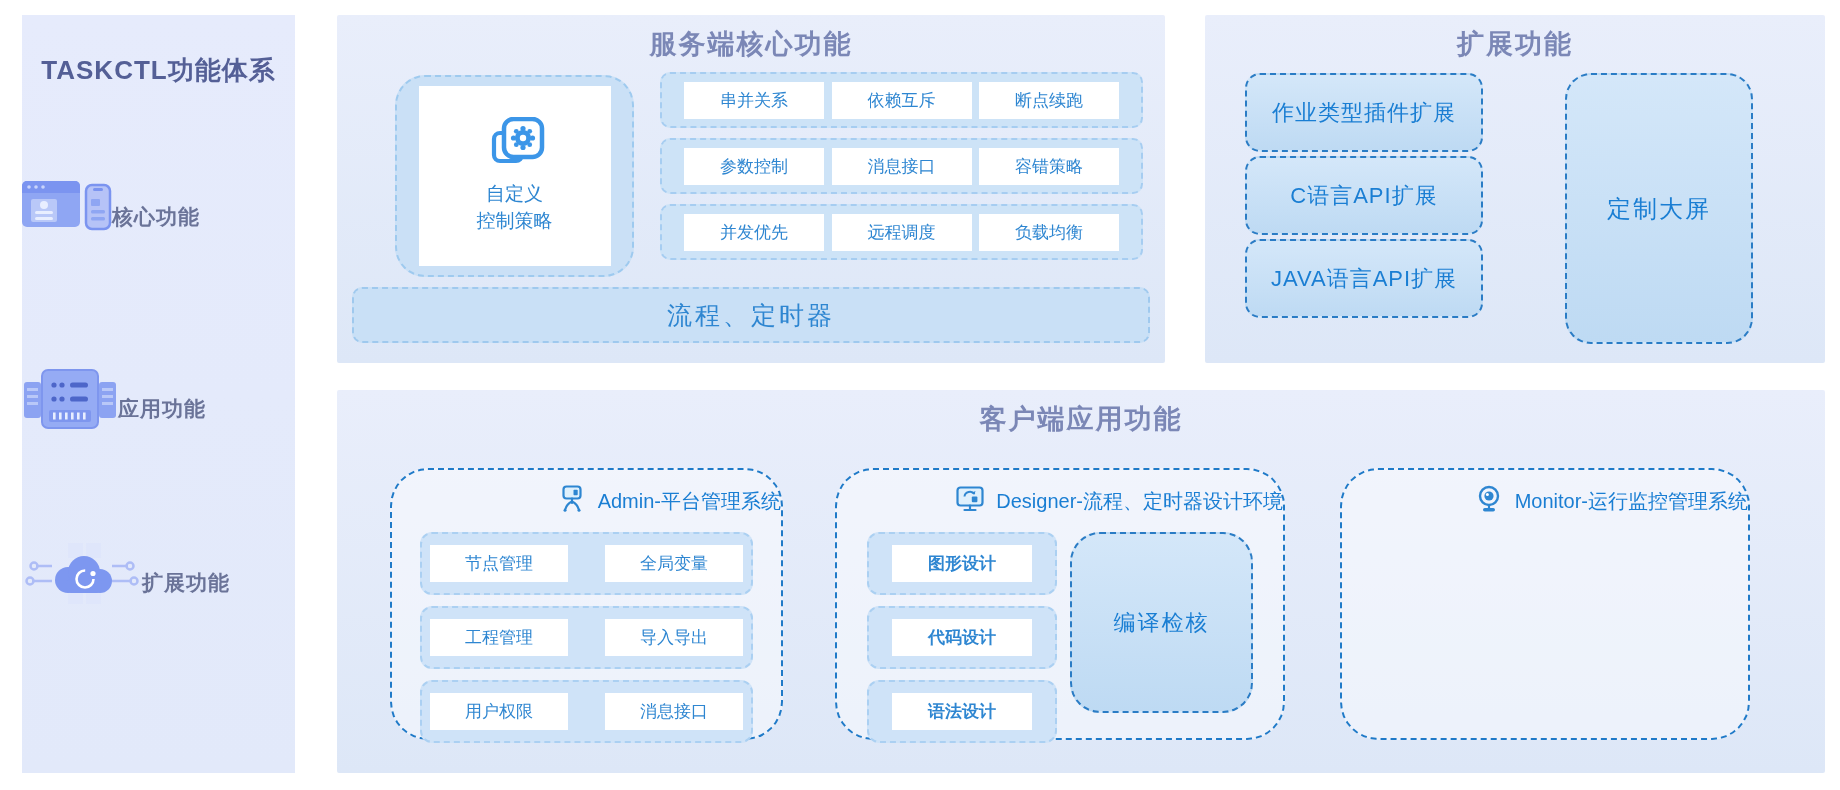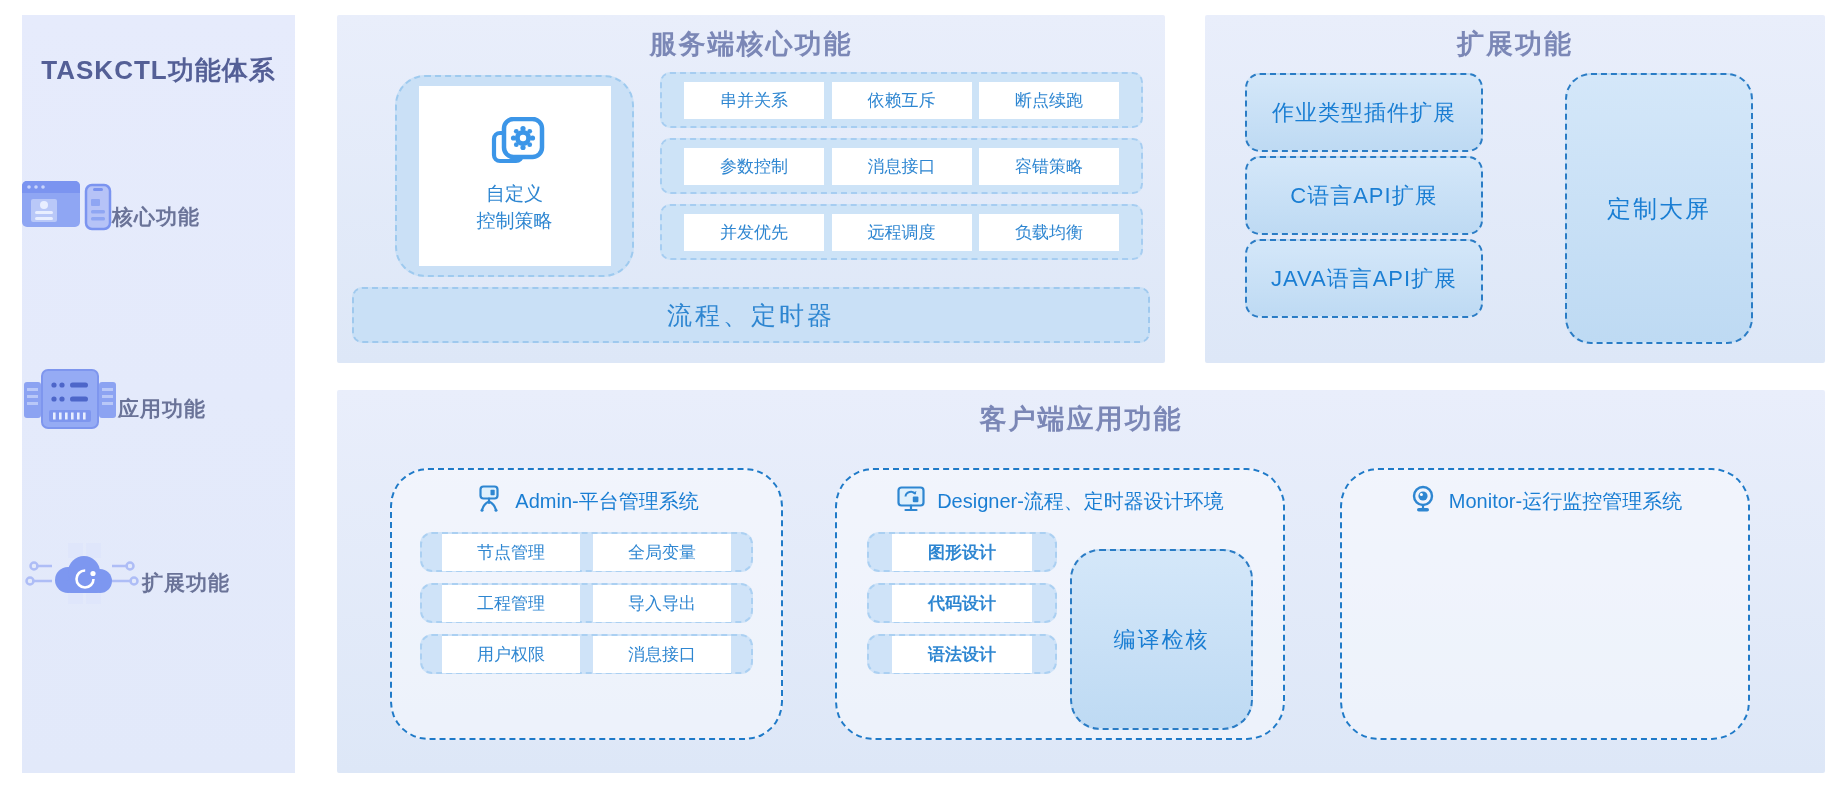--- a/index.html
+++ b/index.html
@@ -47,29 +47,29 @@
   .ext-big{position:absolute;left:360px;top:58px;width:188px;height:271px;border-radius:26px;
     font-size:24px;letter-spacing:2px;}
 
   
   .client-panel{left:337px;top:390px;width:1488px;height:383px;}
   .section{position:absolute;top:78px;height:272px;border:2px dashed #1f7ac8;border-radius:38px;
     background:rgba(255,255,255,0.45);box-sizing:border-box;}
   .sec-admin{left:53px;width:393px;}
   .sec-designer{left:498px;width:450px;}
   .sec-monitor{left:1003px;width:410px;}
-  .section-header{height:62px;display:flex;align-items:center;justify-content:center;gap:11px;
+  .section-header{height:62px;display:flex;align-items:center;justify-content:flex-end;gap:11px;
     color:#1a7ed3;font-size:20px;}
   .sec-rows{margin:0 28px;display:flex;flex-direction:column;gap:11px;}
-  .row-chip2{height:40px;background:#cfe3f8;border:2px dashed #abd0f2;border-radius:12px;
-    display:flex;align-items:center;justify-content:space-between;padding:0 20px;box-sizing:border-box;}
+  .row-chip2{height:63px;background:#cfe3f8;border:2px dashed #abd0f2;border-radius:12px;
+    display:flex;align-items:center;justify-content:space-between;padding:0 8px;box-sizing:border-box;}
   .row-chip2.one{justify-content:center;}
   .designer-body{display:flex;gap:13px;padding:0 30px;align-items:flex-start;}
   .dcol{width:190px;display:flex;flex-direction:column;gap:11px;font-weight:bold;}
-  .big-check{flex:1;height:181px;border-radius:30px;font-size:22px;letter-spacing:2px;margin-top:17px;}
+  .big-check{flex:1;height:181px;border-radius:30px;font-size:22px;letter-spacing:2px;}
   .monitor-body{padding:0 23px;}
   .monitor-bottom{margin-top:10px;display:flex;gap:20px;align-items:flex-start;}
   .mcol{width:184px;display:flex;flex-direction:column;gap:10px;}
   .big-hand{flex:1;height:118px;border-radius:24px;font-size:22px;letter-spacing:2px;}
 </style>
 </head>
 <body>
 
 <div class="canvas">
 

